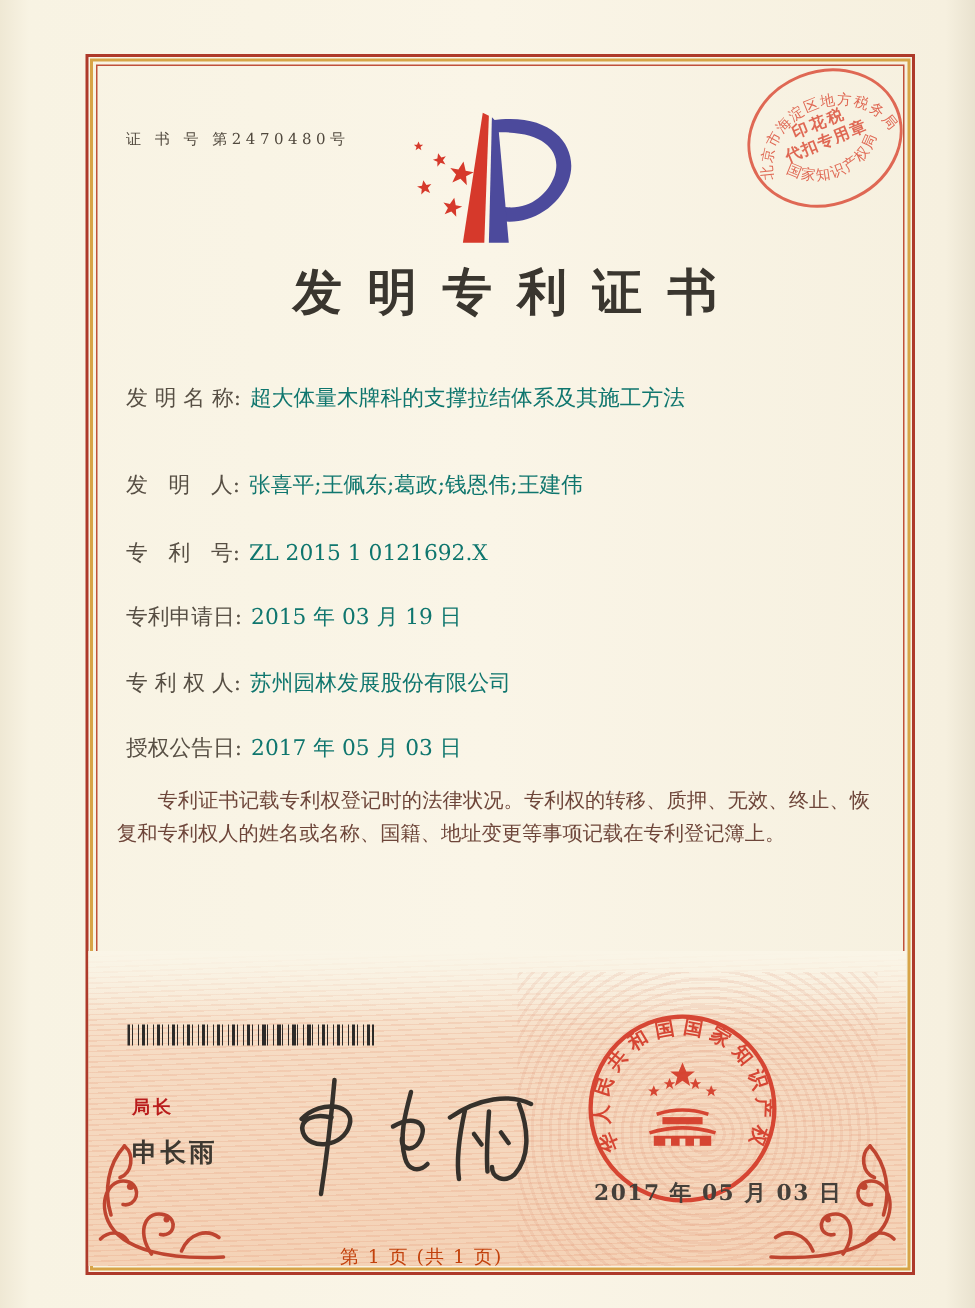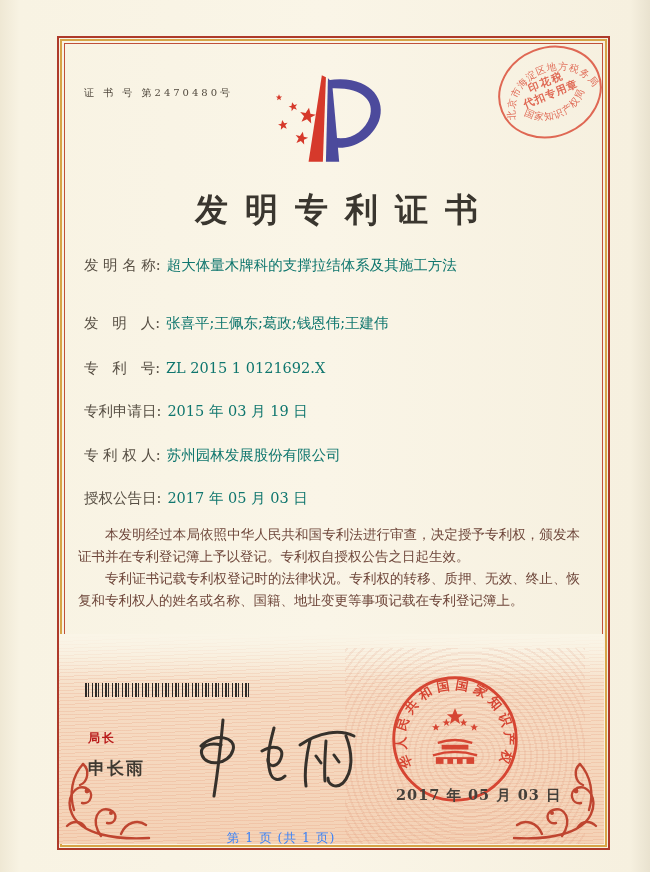--- a/index.html
+++ b/index.html
@@ -10,21 +10,21 @@
   }
   .abs{position:absolute;}
   
   .frame{left:57px;top:36px;width:549px;height:810px;border:2px solid #ae3a2a;}
   .frame::before{content:"";position:absolute;inset:1px;border:2px solid #d7a447;}
   .frame::after{content:"";position:absolute;inset:5px;border:1px solid #c0503a;}
   .cert-number{left:84px;top:86px;font-size:10px;letter-spacing:3px;color:#50483d;white-space:pre;}
   .logo{left:268px;top:68px;width:124px;height:102px;}
   .tax-stamp{left:494px;top:44px;width:112px;height:96px;transform:rotate(-22deg);opacity:.9;}
   .tax-stamp text{fill:#dd5a45;font-family:"Liberation Sans",sans-serif;}
-  .title{left:57px;top:188px;width:549px;text-align:center;font-size:33px;font-weight:bold;
+  .title{left:57px;top:173px;width:549px;text-align:center;font-size:33px;font-weight:bold;
          color:#3a362f;letter-spacing:17px;padding-left:27px;box-sizing:border-box;}
   .field{left:84px;width:505px;font-size:14.5px;color:#574f44;}
   .field .lab{white-space:pre;font-weight:500;}
   .field .val{color:#0f766e;margin-left:6px;}
   .body-text{left:78px;top:523px;width:502px;font-size:13.5px;line-height:22px;
              color:#6e463a;text-align:justify;}
   .body-text p{margin:0;text-indent:2em;}
   
   .band{left:59px;top:634px;width:545px;height:210px;
     background:
@@ -40,21 +40,21 @@
   .flourish.r{left:512px;top:754px;transform:scaleX(-1);}
   .barcode{left:85px;top:683px;width:166px;height:14px;
     background:repeating-linear-gradient(90deg,#2c2a28 0 2px,transparent 2px 3px,#2c2a28 3px 4px,transparent 4px 7px,#2c2a28 7px 8px,transparent 8px 10px);
   }
   .officer-title{left:88px;top:730px;font-size:12px;font-weight:bold;color:#b91c1c;letter-spacing:2px;}
   .officer-name{left:88px;top:757px;font-size:17px;font-weight:bold;color:#3e3931;letter-spacing:2px;}
   .signature{left:182px;top:710px;width:180px;height:92px;}
   .seal{left:388px;top:672px;width:134px;height:134px;opacity:.92;}
   .seal text{fill:#d43a28;font-weight:bold;}
   .seal-date{left:396px;top:786px;font-size:14.5px;font-weight:bold;color:#45403a;letter-spacing:1px;white-space:pre;z-index:5;}
-  .footer{left:57px;top:830px;width:448px;text-align:center;font-size:12.5px;color:#3b82f6;letter-spacing:1px;}
+  .footer{left:57px;top:830px;width:448px;text-align:center;font-size:12.5px;color:#c2410c;letter-spacing:1px;}
 </style>
 </head>
 <body>
 
 <div class="abs frame"></div>
 
 <div class="abs cert-number">证 书 号 第2470480号</div>
 
 <svg class="abs logo" viewBox="0 0 120 100">
   <defs>
@@ -103,21 +103,20 @@
   <span class="lab">专利申请日:</span><span class="val">2015 年 03 月 19 日</span>
 </div>
 <div class="abs field" style="top:446px">
   <span class="lab">专 利 权 人:</span><span class="val">苏州园林发展股份有限公司</span>
 </div>
 <div class="abs field" style="top:489px">
   <span class="lab">授权公告日:</span><span class="val">2017 年 05 月 03 日</span>
 </div>
 
 <div class="abs body-text">
-  <p>本发明经过本局依照中华人民共和国专利法进行审查，决定授予专利权，颁发本证书并在专利登记簿上予以登记。专利权自授权公告之日起生效。</p>
   <p>专利证书记载专利权登记时的法律状况。专利权的转移、质押、无效、终止、恢复和专利权人的姓名或名称、国籍、地址变更等事项记载在专利登记簿上。</p>
 </div>
 
 <div class="abs band"></div>
 <div class="abs rings"></div>
 
 <svg class="abs flourish l" viewBox="0 0 92 90">
   <g fill="none" stroke="#bf4530" stroke-width="2.4" stroke-linecap="round">
     <path d="M90,84 C 55,86 22,80 13,60 C 6,44 16,30 27,34 C 36,38 32,51 23,49"></path>
     <path d="M42,82 C 31,66 39,52 51,56 C 60,59 57,71 48,69"></path>

